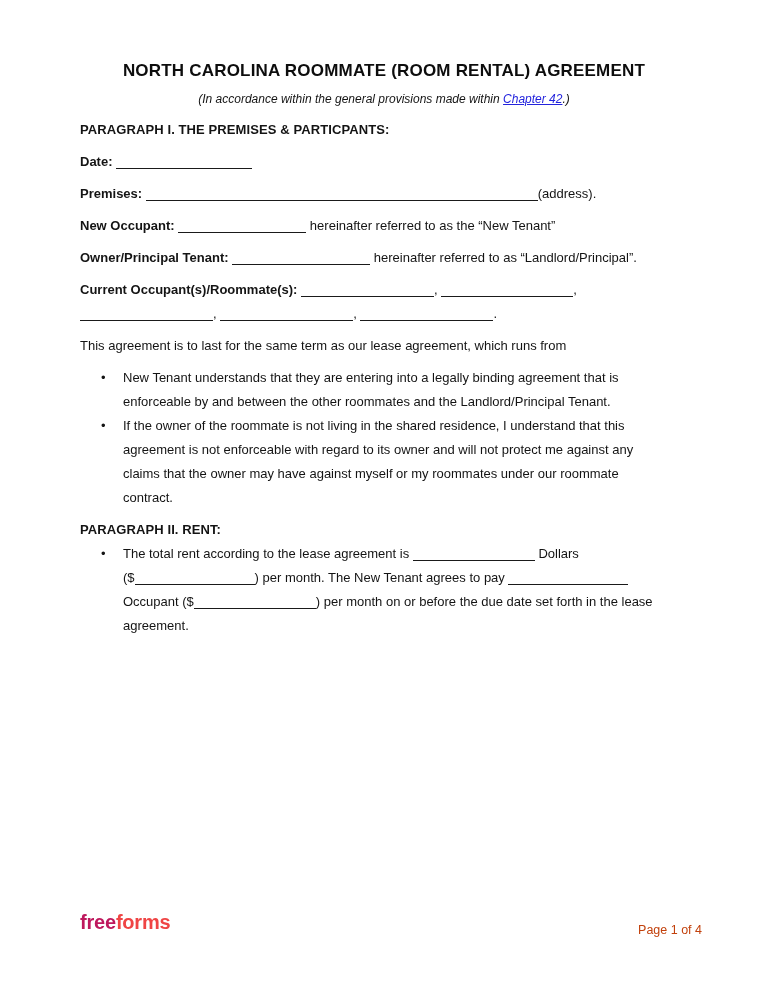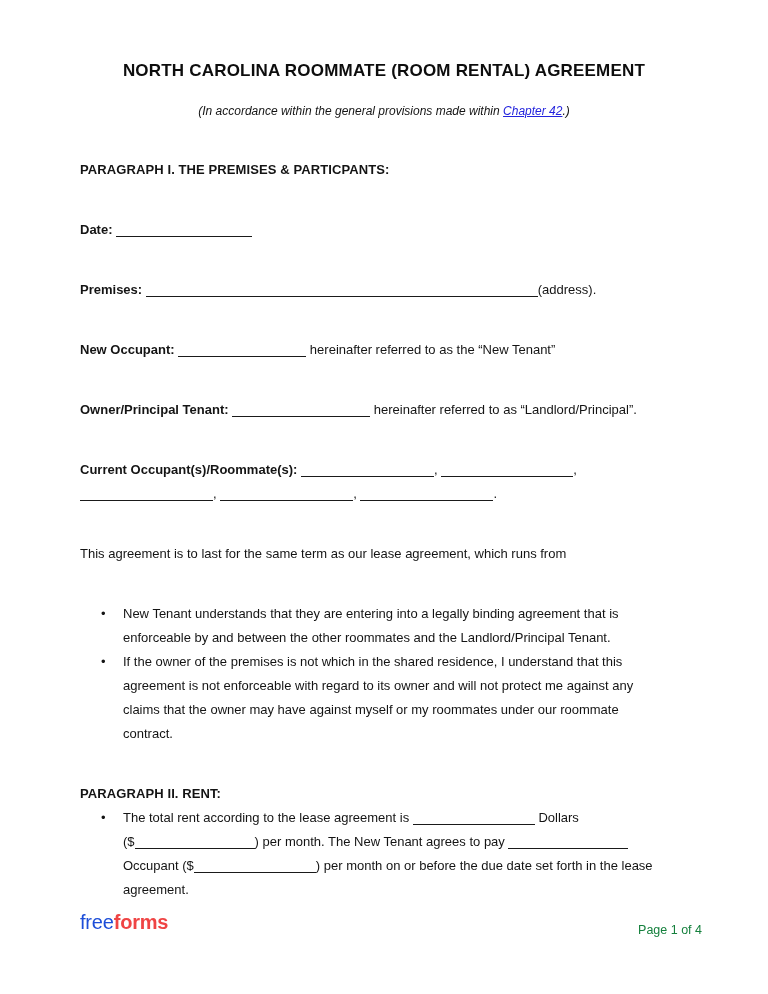--- a/index.html
+++ b/index.html
@@ -8,39 +8,39 @@
     width:768px; height:994px; overflow:hidden;
     font-family:"Liberation Sans", sans-serif;
     font-size:13px; color:#141414;
   }
   .page { position:relative; width:768px; height:994px; padding:58px 80px 0 80px; background:#ffffff; }
   h1.doc-title {
     font-size:17px; line-height:26px; font-weight:700; text-align:center;
     letter-spacing:0.2px; color:#0d0d0d;
   }
   .subtitle {
-    margin-top:16px; text-align:center; font-style:italic; font-size:12px;
+    margin-top:4px; text-align:center; font-style:italic; font-size:12px;
     line-height:22px; white-space:pre-wrap;
   }
   .link { color:#2323dd; text-decoration:underline; cursor:pointer; }
   .line { line-height:24px; white-space:pre-wrap; }
-  .mt { margin-top:36px; }
+  .mt { margin-top:8px; }
   .mt-lg { margin-top:26px; }
   .b { font-weight:700; }
   h2.para-heading { font-size:13px; font-weight:700; line-height:24px; letter-spacing:0.1px; }
   .blank {
     display:inline-block; height:14px; vertical-align:-3px;
     border-bottom:1.5px solid #1a1a1a;
   }
   .bullet-item { position:relative; padding-left:43px; }
   .dot { position:absolute; left:21px; top:0; line-height:24px; }
   .footer-logo { position:absolute; left:80px; top:910px; font-size:20px; line-height:24px; letter-spacing:-0.2px; }
-  .logo-free { color:#1d4ed8; font-weight:400; }
+  .logo-free { color:#be185d; font-weight:700; }
   .logo-forms { color:#ef4444; font-weight:700; }
-  .page-number { position:absolute; right:66px; top:922px; font-size:12.5px; line-height:16px; color:#15803d; }
+  .page-number { position:absolute; right:66px; top:922px; font-size:12.5px; line-height:16px; color:#c2410c; }
 </style>
 </head>
 <body>
 
 <div class="page">
 
   <h1 class="doc-title">NORTH CAROLINA ROOMMATE (ROOM RENTAL) AGREEMENT</h1>
 
   <div class="subtitle"><span>(In accordance within the general provisions made within </span><a class="link">Chapter 42</a><span>.)</span></div>
 
@@ -65,21 +65,21 @@
   </div>
 
   <div class="mt">
     <div class="bullet-item">
       <span class="dot">•</span>
       <div class="line">New Tenant understands that they are entering into a legally binding agreement that is</div>
       <div class="line">enforceable by and between the other roommates and the Landlord/Principal Tenant.</div>
     </div>
     <div class="bullet-item">
       <span class="dot">•</span>
-      <div class="line">If the owner of the premises is not which in the shared residence, I understand that this</div>
+      <div class="line">If the owner of the roommate is not living in the shared residence, I understand that this</div>
       <div class="line">agreement is not enforceable with regard to its owner and will not protect me against any</div>
       <div class="line">claims that the owner may have against myself or my roommates under our roommate</div>
       <div class="line">contract.</div>
     </div>
   </div>
 
   <h2 class="para-heading mt">PARAGRAPH II. RENT:</h2>
 
   <div class="bullet-item">
     <span class="dot">•</span>

